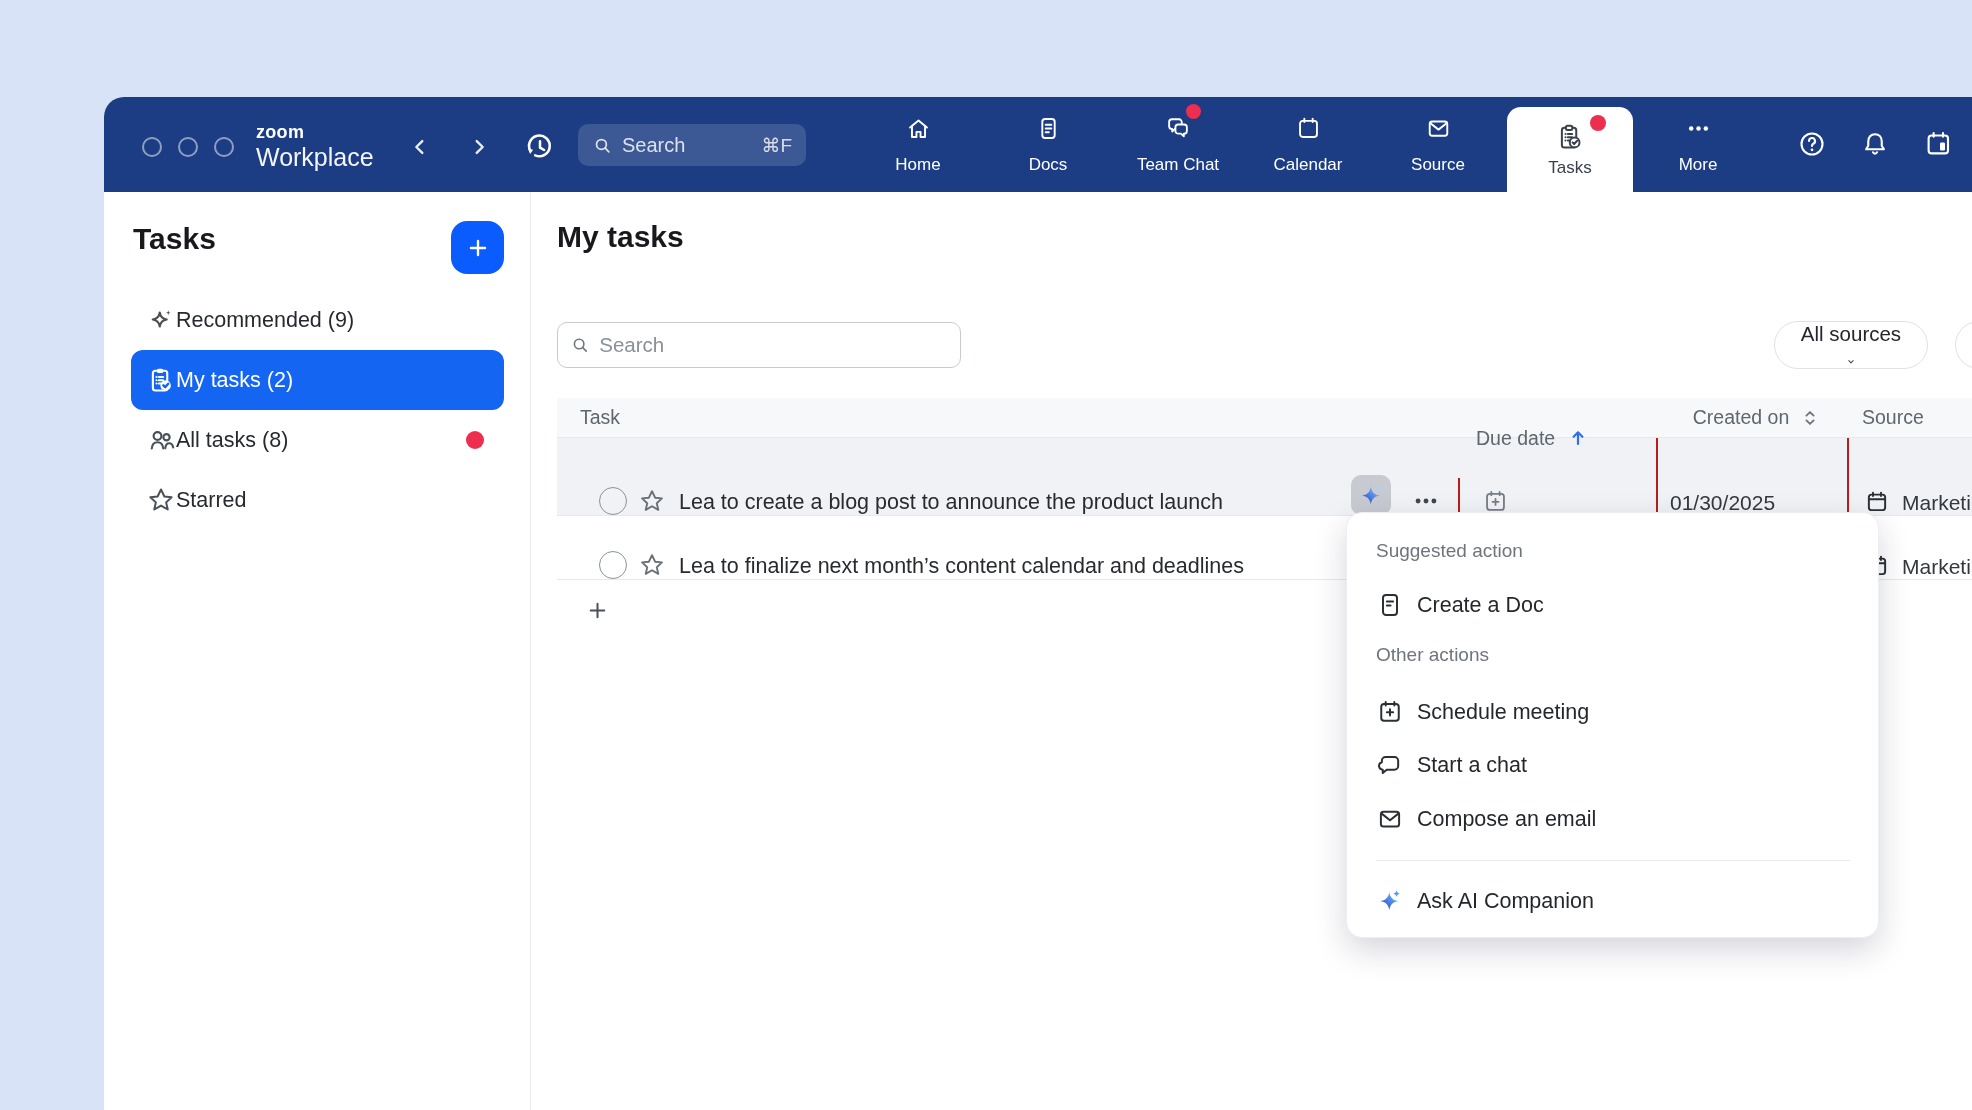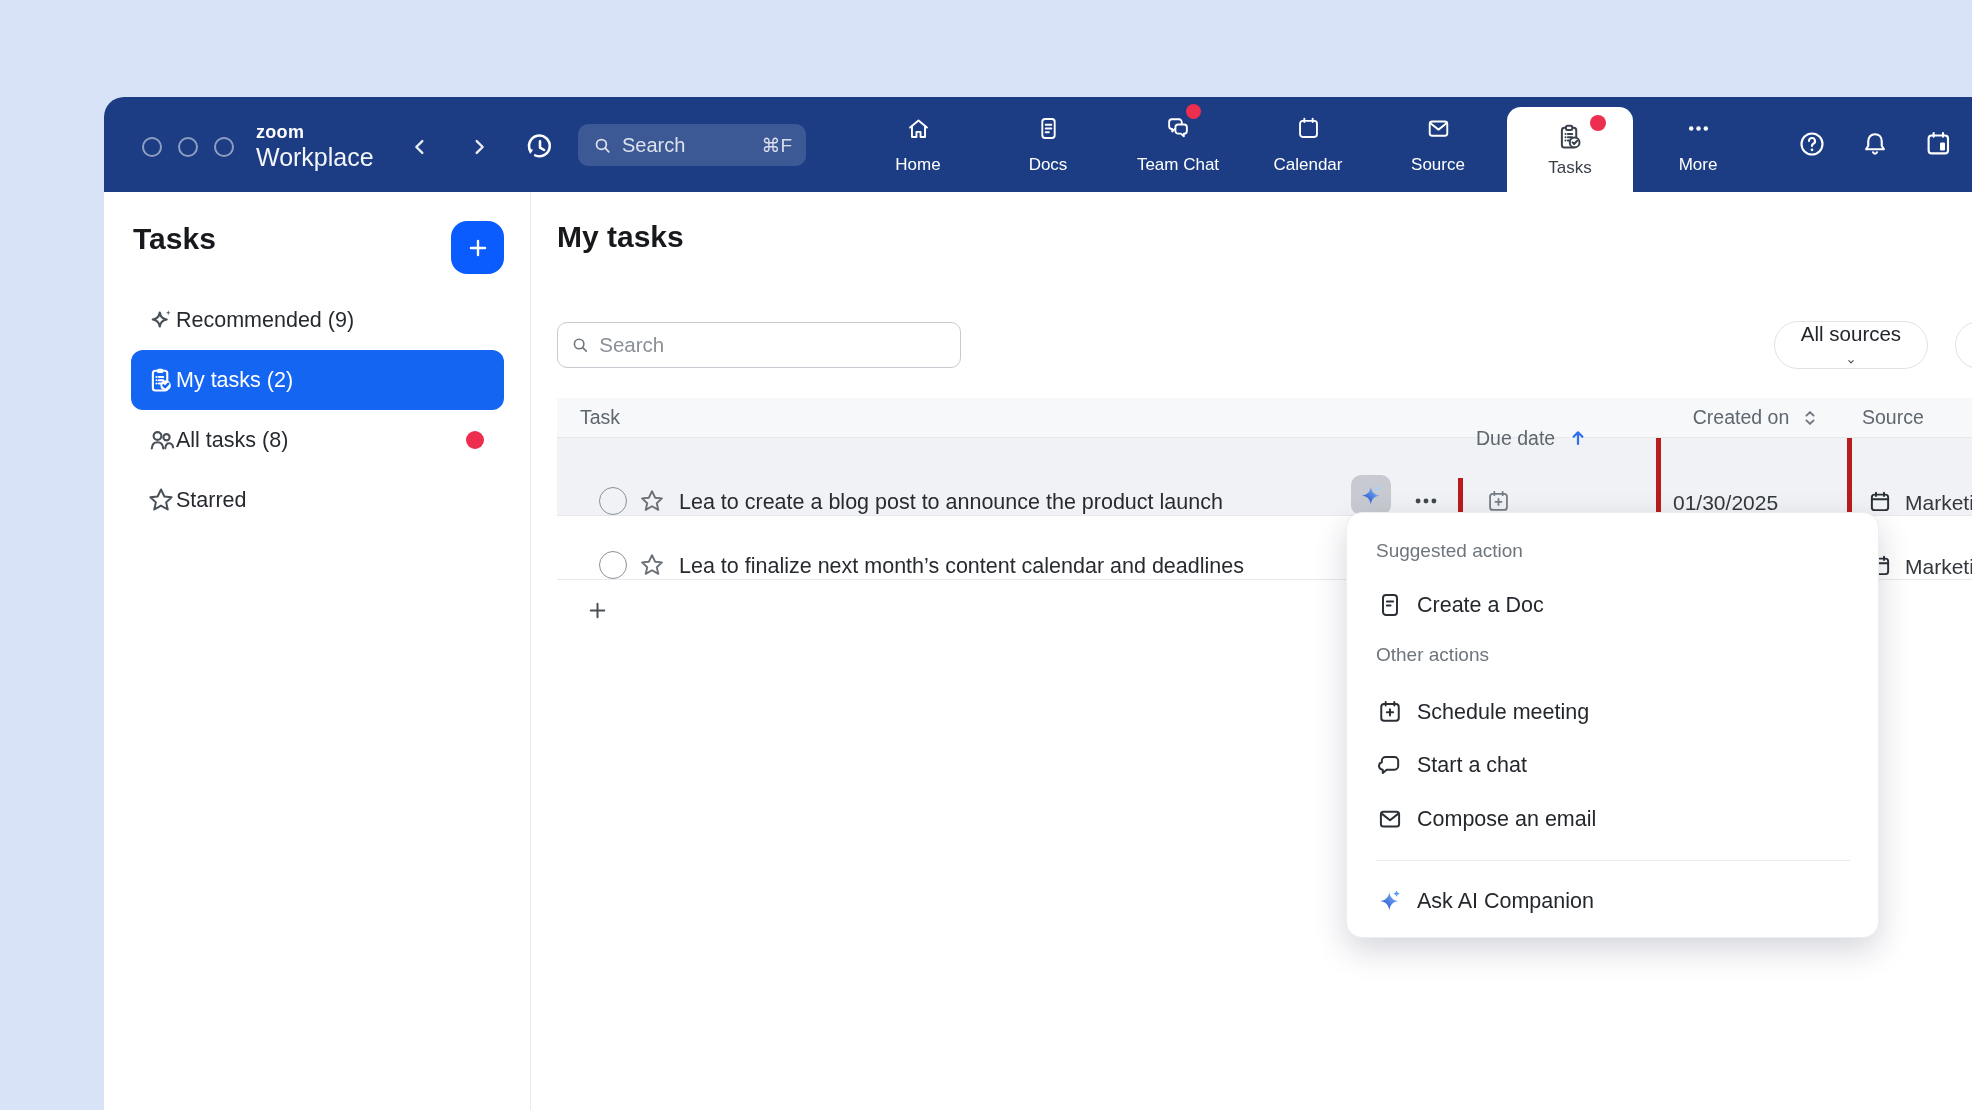--- a/index.html
+++ b/index.html
@@ -68,21 +68,21 @@
   .cell.c-task { width:901px; }
   .cell.c-due { width:198px;margin-top:40px; }
   .cell.c-created { width:191px; }
   .cell.c-source { width:260px; }
   .thead .c-task { padding-left:23px; }
   .thead .c-due { padding-left:18px; gap:11px; }
   .thead .c-created { padding-left:12px; gap:9px;justify-content:center; }
   .thead .c-source { padding-left:15px; }
   .tr { border-bottom:1px solid #E7E9EC; }
   .tr .cell { display:flex; align-items:flex-end; }
-  .tr .c-due, .tr .c-created, .tr .c-source { border-left:5px solid #b91c1c; }
+  .tr .c-due, .tr .c-created, .tr .c-source { border-left:2px solid #b91c1c; }
   .tr.r1 { height:78px; background:#F1F2F5; }
   .tr.r2 { height:64px; background:#fff; }
   .tr .c-task { padding-left:42px; padding-right:18px; }
   .ck { width:28px; height:28px; border-radius:50%; border:1.6px solid #8A9199; flex:none; cursor:pointer; }
   .rowstar { width:28px; height:28px; margin-left:11px; color:#6A7077; flex:none; cursor:pointer; }
   .tasktxt { font-size:21.5px; color:#272B30; margin-left:13px; white-space:nowrap; }
   .ai-btn { margin-left:auto; width:40px; height:40px; border-radius:10px; background:#C7CAD0;
             display:flex; align-items:center; justify-content:center; cursor:pointer; flex:none; }
   .dots-btn { margin-left:21px; width:28px; height:28px; color:#41474E; cursor:pointer; flex:none; }
   .tr .c-due { padding-left:22px; color:#767D85; }

